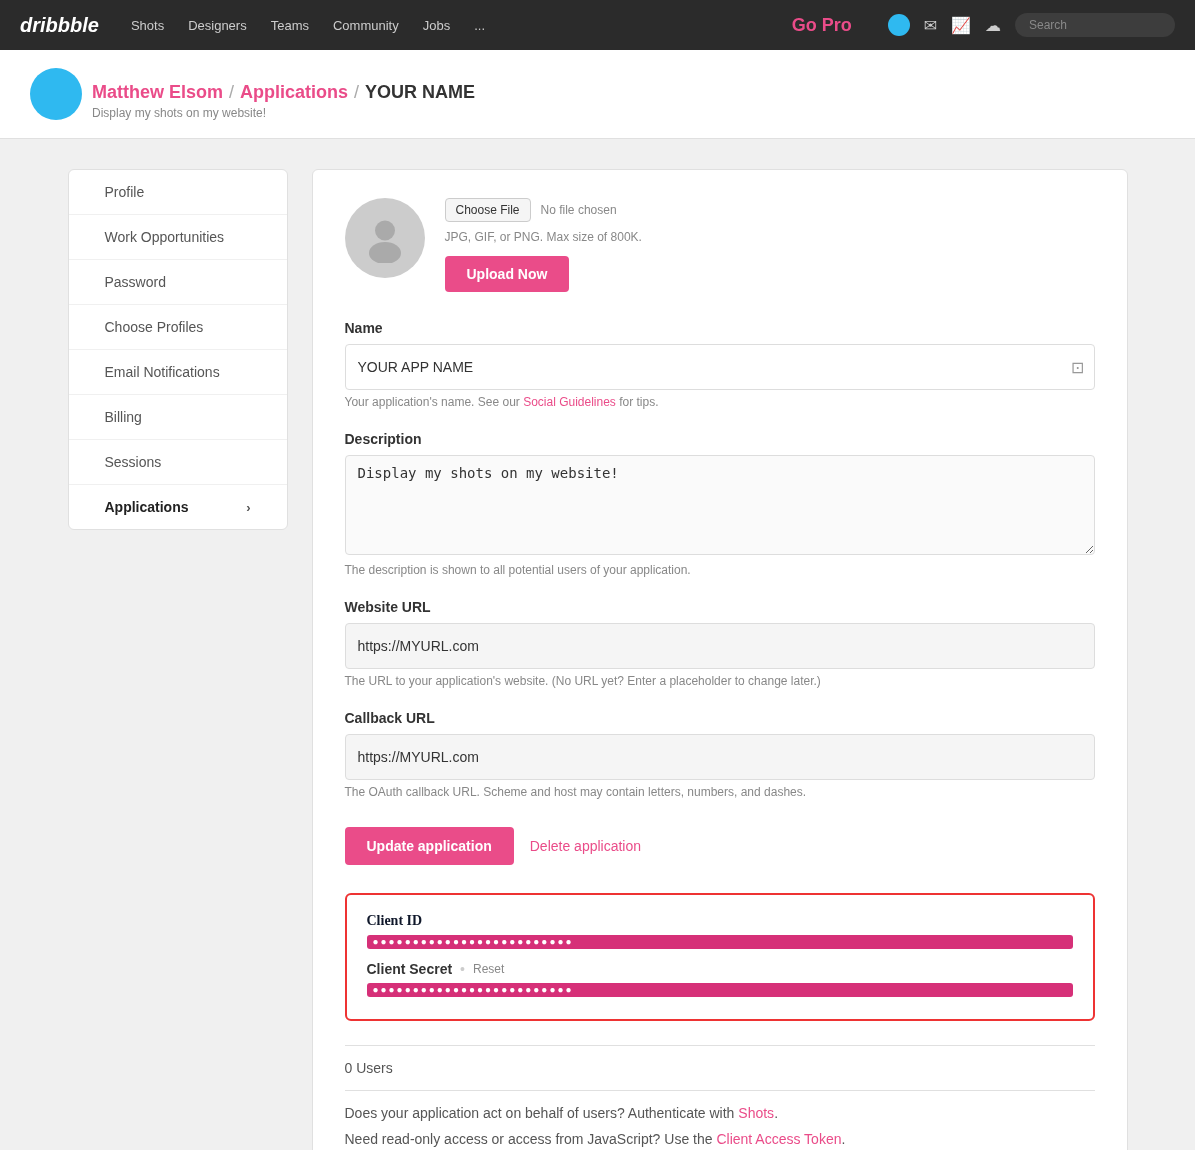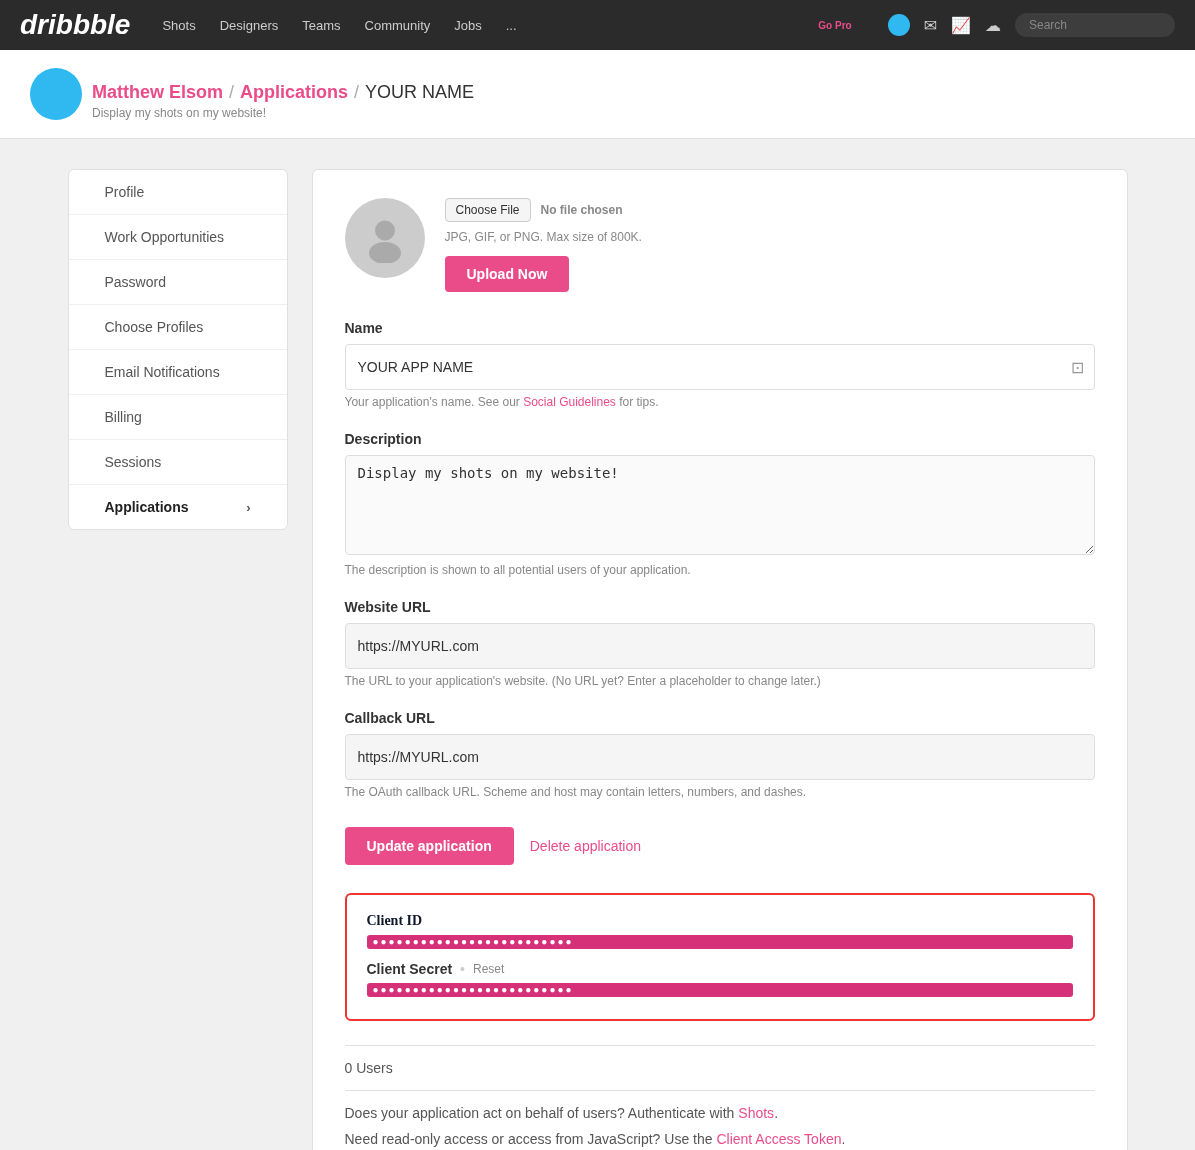--- a/index.html
+++ b/index.html
@@ -1,37 +1,37 @@
 <!DOCTYPE html>
 <html><head>
   <meta charset="utf-8">
   <style>
     * { box-sizing: border-box; margin: 0; padding: 0; }
     body { font-family: -apple-system, BlinkMacSystemFont, 'Segoe UI', Helvetica, Arial, sans-serif; background: #f0f0f0; font-size: 14px; color: #333; }
 
     
     nav { background: #2b2b2b; height: 50px; display: flex; align-items: center; padding: 0 20px; gap: 24px; }
-    .nav-logo { color: #fff; font-size: 28px; font-style: italic; font-weight: bold; margin-right: 8px; }
+    .nav-logo { color: #fff; font-size: 20px; font-style: italic; font-weight: bold; margin-right: 8px; }
     .nav-link { color: #ccc; font-size: 13px; text-decoration: none; cursor: pointer; }
-    .nav-go-pro { color: #ea4c89; font-size: 10px; font-weight: bold; margin-left: auto; cursor: pointer; }
+    .nav-go-pro { color: #ea4c89; font-size: 18px; font-weight: bold; margin-left: auto; cursor: pointer; }
     .nav-right { display: flex; align-items: center; gap: 14px; margin-left: 12px; }
     .nav-circle { width: 22px; height: 22px; border-radius: 50%; background: #2fb9f0; }
     .nav-icon { color: #ccc; font-size: 16px; cursor: pointer; }
     .nav-search { background: #3d3d3d; border: none; border-radius: 16px; padding: 5px 14px; color: #ccc; font-size: 12px; width: 160px; outline: none; }
     .nav-search::placeholder { color: #888; }
 
     
     .breadcrumb-area { background: #fff; border-bottom: 1px solid #e0e0e0; padding: 18px 30px; display: flex; align-items: flex-end; gap: 10px; }
     .breadcrumb-avatar { width: 52px; height: 52px; border-radius: 50%; background: #2fb9f0; flex-shrink: 0; }
     .breadcrumb-text { display: flex; flex-direction: column; }
     .breadcrumb-links { display: flex; align-items: center; gap: 6px; font-size: 18px; }
     .breadcrumb-name { color: #ea4c89; font-weight: 600; }
     .breadcrumb-sep { color: #aaa; }
     .breadcrumb-section { color: #ea4c89; font-weight: 600; }
-    .breadcrumb-current { color: #333; font-weight: 400; }
+    .breadcrumb-current { color: #333; font-weight: 700; }
     .breadcrumb-sub { font-size: 12px; color: #888; margin-top: 3px; }
 
     
     .page-layout { display: flex; max-width: 1100px; margin: 30px auto; gap: 24px; padding: 0 20px; }
 
     
     .sidebar { width: 220px; flex-shrink: 0; background: #fff; border: 1px solid #e0e0e0; border-radius: 6px; overflow: hidden; height: fit-content; }
     .sidebar-item { padding: 14px 36px; font-size: 14px; color: #555; cursor: pointer; border-bottom: 1px solid #f0f0f0; display: flex; align-items: center; justify-content: space-between; }
     .sidebar-item.active { font-weight: 700; color: #222; }
     .sidebar-item:last-child { border-bottom: none; }
@@ -39,21 +39,21 @@
     
     .main-content { flex: 1; background: #fff; border: 1px solid #e0e0e0; border-radius: 6px; padding: 28px 32px; }
 
     
     .avatar-section { display: flex; align-items: flex-start; gap: 20px; margin-bottom: 28px; }
     .avatar-placeholder { width: 80px; height: 80px; border-radius: 50%; background: #ccc; flex-shrink: 0; display: flex; align-items: center; justify-content: center; }
     .avatar-placeholder svg { width: 50px; height: 50px; fill: #aaa; }
     .avatar-upload-right { display: flex; flex-direction: column; gap: 8px; }
     .file-chooser-row { display: flex; align-items: center; gap: 10px; }
     .choose-file-btn { background: #f5f5f5; border: 1px solid #ccc; border-radius: 4px; padding: 4px 10px; font-size: 12px; cursor: pointer; color: #333; }
-    .no-file-text { color: #888; font-size: 12px; font-weight: bold; }
+    .no-file-text { color: #888; font-size: 12px; }
     .file-hint { font-size: 12px; color: #888; }
     .upload-btn { background: #ea4c89; color: #fff; border: none; border-radius: 4px; padding: 10px 22px; font-size: 14px; font-weight: 600; cursor: pointer; margin-top: 4px; width: fit-content; }
 
     
     .field-section { margin-bottom: 22px; }
     .field-label { font-weight: 700; font-size: 14px; color: #333; margin-bottom: 8px; }
     .field-input { width: 100%; border: 1px solid #ddd; border-radius: 4px; padding: 14px 12px; font-size: 14px; color: #333; outline: none; background: #fff; }
     .field-textarea { width: 100%; border: 1px solid #ddd; border-radius: 4px; padding: 9px 12px; font-size: 14px; color: #333; outline: none; resize: vertical; height: 100px; background: #fafafa; }
     .field-hint { font-size: 12px; color: #888; margin-top: 5px; }
     .field-hint a { color: #ea4c89; text-decoration: none; }

